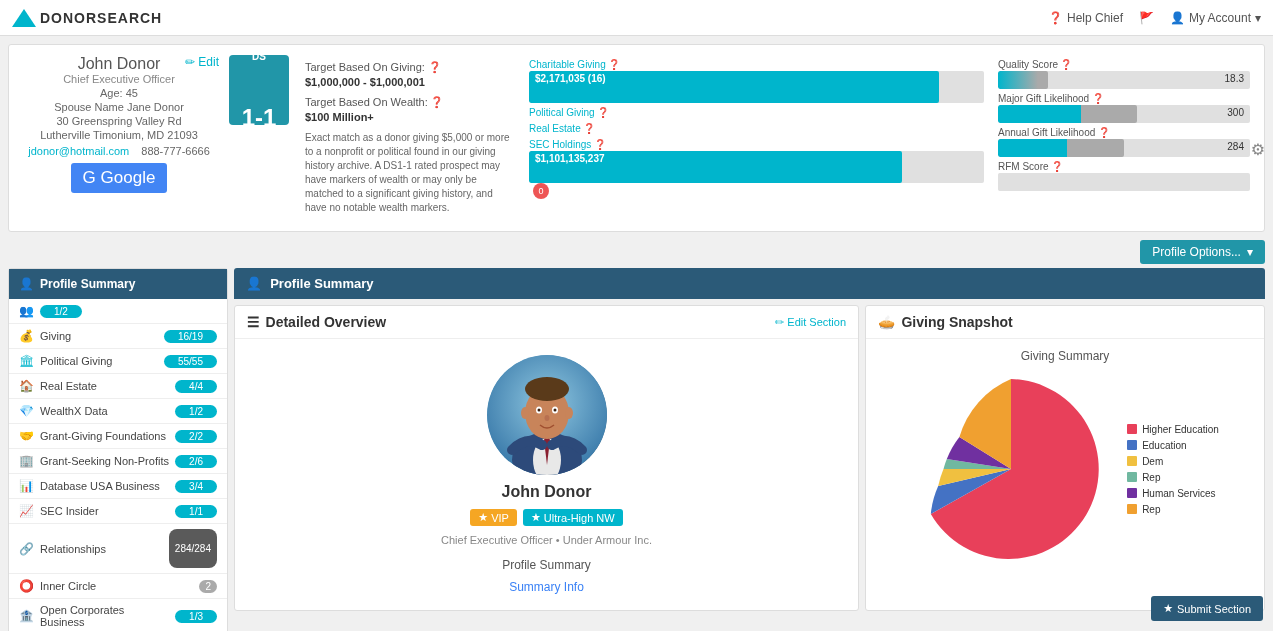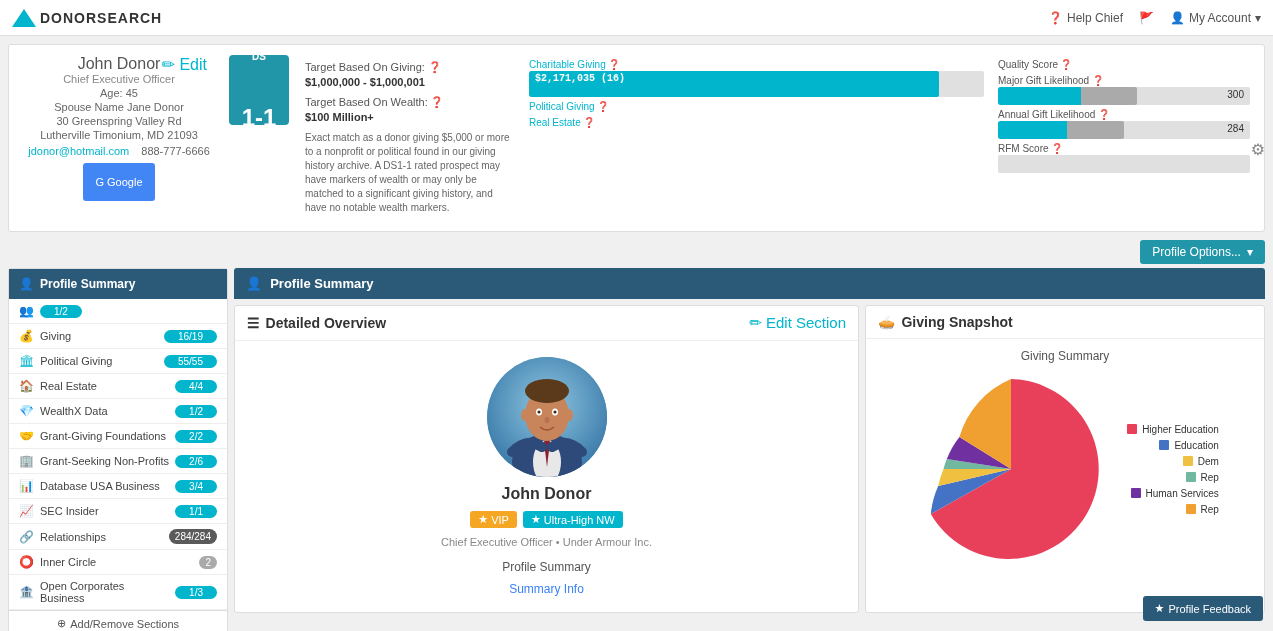--- a/index.html
+++ b/index.html
@@ -39,28 +39,28 @@
       display: flex;
       padding: 10px;
       gap: 10px;
     }
     .profile-info { width: 200px; text-align: center; position: relative; }
     .profile-name { font-size: 16px; color: #555; font-weight: normal; }
     .profile-title { font-size: 11px; color: #888; }
     .profile-detail { font-size: 11px; color: #666; margin: 2px 0; }
     .profile-email { color: #00b5cc; font-size: 11px; }
     .profile-phone { font-size: 11px; color: #666; }
-    .edit-btn { position: absolute; top: 0; right: 12px; font-size: 16px; color: #00b5cc; cursor: pointer; }
+    .edit-btn { position: absolute; top: 0; right: 0; font-size: 12px; color: #00b5cc; cursor: pointer; }
     .google-btn {
       background: #4285f4;
       color: #fff;
       border: none;
       border-radius: 3px;
-      padding: 13px 12px;
-      font-size: 11px;
+      padding: 5px 12px;
+      font-size: 17px;
       cursor: pointer;
       margin-top: 6px;
     }
 
     
     .ds-badge {
       background: #2196a8;
       color: #fff;
       width: 60px;
       height: 70px;
@@ -84,21 +84,21 @@
       font-size: 11px;
     }
     .target-label { color: #555; margin-bottom: 2px; }
     .target-value { color: #333; font-weight: bold; margin-bottom: 8px; }
     .target-desc { font-size: 10px; color: #666; line-height: 1.4; }
 
     
     .metrics-section { flex: 1; display: flex; flex-direction: column; gap: 4px; padding: 4px 0; }
     .metric-item { }
     .metric-label { font-size: 10px; color: #00b5cc; margin-bottom: 1px; }
-    .metric-bar-container { background: #e0e0e0; height: 26px; border-radius: 2px; position: relative; overflow: hidden; font-family: Liberation Mono, monospace; }
+    .metric-bar-container { background: #e0e0e0; height: 32px; border-radius: 2px; position: relative; overflow: hidden; }
     .metric-bar { height: 100%; background: #00b5cc; border-radius: 2px; }
     .metric-bar-value { position: absolute; left: 6px; top: 2px; font-size: 10px; color: #fff; font-weight: bold; }
 
     
     .scores-section { width: 260px; padding: 4px; display: flex; flex-direction: column; gap: 4px; }
     .score-item { }
     .score-label { font-size: 10px; color: #555; margin-bottom: 1px; }
     .score-bar-container { background: #e0e0e0; height: 18px; border-radius: 2px; position: relative; overflow: hidden; }
     .score-bar { height: 100%; background: #ccc; border-radius: 2px; }
     .score-value { position: absolute; right: 6px; top: 2px; font-size: 10px; color: #333; }
@@ -157,21 +157,21 @@
       background: #00b5cc;
       color: #fff;
       border-radius: 8px;
       padding: 1px 14px;
       font-size: 10px;
     }
     .sidebar-badge-dark {
       background: #5a5a5a;
       color: #fff;
       border-radius: 8px;
-      padding: 2px 6px;
+      padding: 14px 6px;
       font-size: 10px;
     }
     .sidebar-badge-num {
       background: #aaa;
       color: #fff;
       border-radius: 8px;
       padding: 1px 6px;
       font-size: 10px;
     }
     .add-sections-btn {
@@ -225,21 +225,21 @@
       border-bottom: 1px solid #eee;
     }
     .detailed-overview-title {
       display: flex;
       align-items: center;
       gap: 6px;
       font-size: 14px;
       font-weight: bold;
       color: #333;
     }
-    .edit-section-btn { color: #00b5cc; font-size: 15px; cursor: pointer; }
+    .edit-section-btn { color: #00b5cc; font-size: 11px; cursor: pointer; }
     .detailed-overview-body {
       padding: 16px;
       display: flex;
       flex-direction: column;
       align-items: center;
       gap: 8px;
     }
     .avatar-circle {
       width: 120px;
       height: 120px;
@@ -304,21 +304,21 @@
     }
     .giving-summary-title { font-size: 12px; color: #555; margin-bottom: 6px; text-align: center; }
 
     
     .pie-chart-container {
       display: flex;
       align-items: center;
       gap: 16px;
     }
     .pie-svg { width: 200px; height: 200px; }
-    .pie-legend { display: flex; flex-direction: column; gap: 5px; align-items: flex-end; }
+    .pie-legend { display: flex; flex-direction: column; gap: 5px; }
     .legend-item { display: flex; align-items: center; gap: 5px; font-size: 10px; }
     .legend-color { width: 10px; height: 10px; border-radius: 1px; flex-shrink: 0; }
 
     
     .submit-feedback-btn {
       position: fixed;
       bottom: 10px;
       right: 10px;
       background: #2b5a78;
       color: #fff;
@@ -431,25 +431,37 @@
         <div class="metric-bar" style="width:90%"></div>
         <span class="metric-bar-value">$2,171,035 (16)</span>
       </div>
     </div>
     <div class="metric-item">
       <div class="metric-label"><span>Political Giving</span> ❓</div>
     </div>
     <div class="metric-item">
       <div class="metric-label"><span>Real Estate</span> ❓</div>
     </div>
+    <div class="metric-item">
+      <div class="metric-label"><span>SEC Holdings</span> ❓</div>
+      <div class="metric-bar-container">
+        <div class="metric-bar" style="width:82%"></div>
+        <span class="metric-bar-value">$1,101,135,237</span>
+      </div>
+      <span class="rfm-badge">0</span>
+    </div>
   </div>
 
   <div class="scores-section">
     <div class="score-item">
       <div class="score-label"><span>Quality Score</span> ❓</div>
+      <div class="score-bar-container">
+        <div class="score-bar score-bar-quality" style="width:20%"></div>
+        <span class="score-value">18.3</span>
+      </div>
     </div>
     <div class="score-item">
       <div class="score-label"><span>Major Gift Likelihood</span> ❓</div>
       <div class="score-bar-container">
         <div class="score-bar score-bar-major" style="width:55%"></div>
         <span class="score-value">300</span>
       </div>
     </div>
     <div class="score-item">
       <div class="score-label"><span>Annual Gift Likelihood</span> ❓</div>
@@ -678,14 +690,14 @@
           </div>
         </div>
       </div>
 
     </div>
   </div>
 </div>
 
 <button class="submit-feedback-btn">
   <span>★</span>
-  <span>Profile Feedback</span>
+  <span>Submit Section</span>
 </button>
 
 </body></html>

